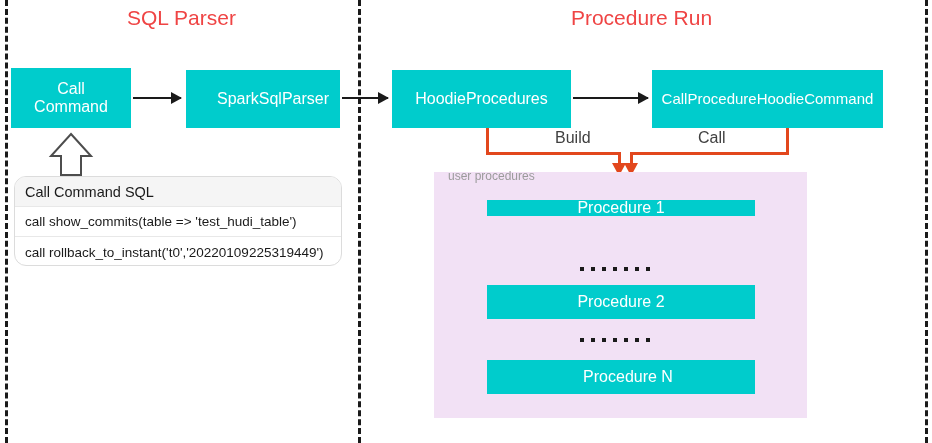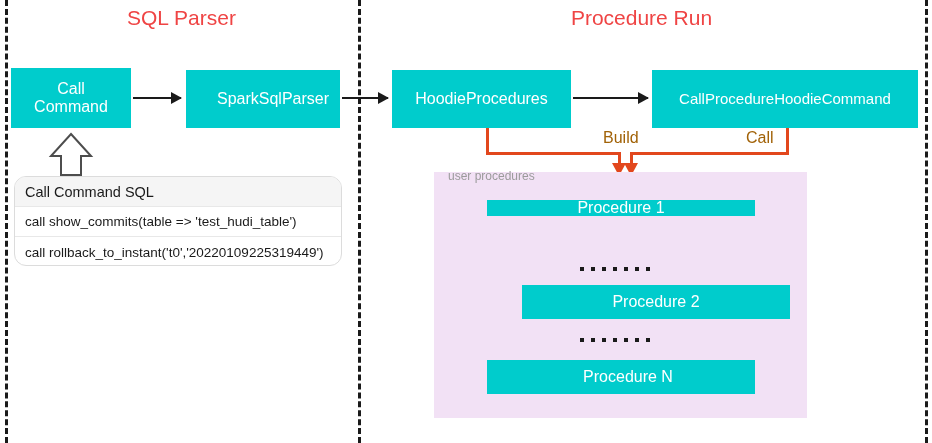--- a/index.html
+++ b/index.html
@@ -101,25 +101,24 @@
     position: absolute;
     width: 0;
     height: 0;
     border-left: 7px solid transparent;
     border-right: 7px solid transparent;
     border-top: 13px solid #E2471D;
   }
   .olabel {
     position: absolute;
     font-size: 16px;
-    color: #a16207;
+    color: #404040;
     background: #ffffff;
     padding: 0 6px;
     white-space: nowrap;
-    margin-left: 48px;
   }
 
   
   .procpanel {
     position: absolute;
     background: #F2E1F5;
   }
   .procpanel-label {
     position: absolute;
     font-size: 12px;
@@ -174,21 +173,21 @@
   </div>
 
   <div class="harrow" style="left:342px; top:97px; width:46px;"></div>
 
   <div class="tealbox" style="left:392px; top:70px; width:179px; height:58px;">
     <span>HoodieProcedures</span>
   </div>
 
   <div class="harrow" style="left:573px; top:97px; width:75px;"></div>
 
-  <div class="tealbox small" style="left:652px; top:70px; width:266px; height:58px;">
+  <div class="tealbox small" style="left:652px; top:70px; width:231px; height:58px;">
     <span>CallProcedureHoodieCommand</span>
   </div>
 
   <div class="uparrow" style="left:48px; top:131px; width:46px; height:46px;">
     <svg width="46" height="46" viewBox="0 0 46 46">
       <polygon points="23,3 43,25 33,25 33,44 13,44 13,25 3,25" fill="#ffffff" stroke="#4d4d4d" stroke-width="2" stroke-linejoin="miter"></polygon>
     </svg>
   </div>
 
   <div class="sqltable" style="left:14px; top:176px; width:328px; height:90px;">
@@ -219,21 +218,21 @@
   <div class="dots" style="left:580px; top:267px;">
     <i></i>
       <i></i>
       <i></i>
       <i></i>
       <i></i>
       <i></i>
       <i></i>
   </div>
 
-  <div class="procbox" style="left:487px; top:285px; width:268px; height:34px;margin-left:35px;">
+  <div class="procbox" style="left:487px; top:285px; width:268px; height:34px;">
     <span>Procedure 2</span>
   </div>
 
   <div class="dots" style="left:580px; top:338px;">
     <i></i>
       <i></i>
       <i></i>
       <i></i>
       <i></i>
       <i></i>

